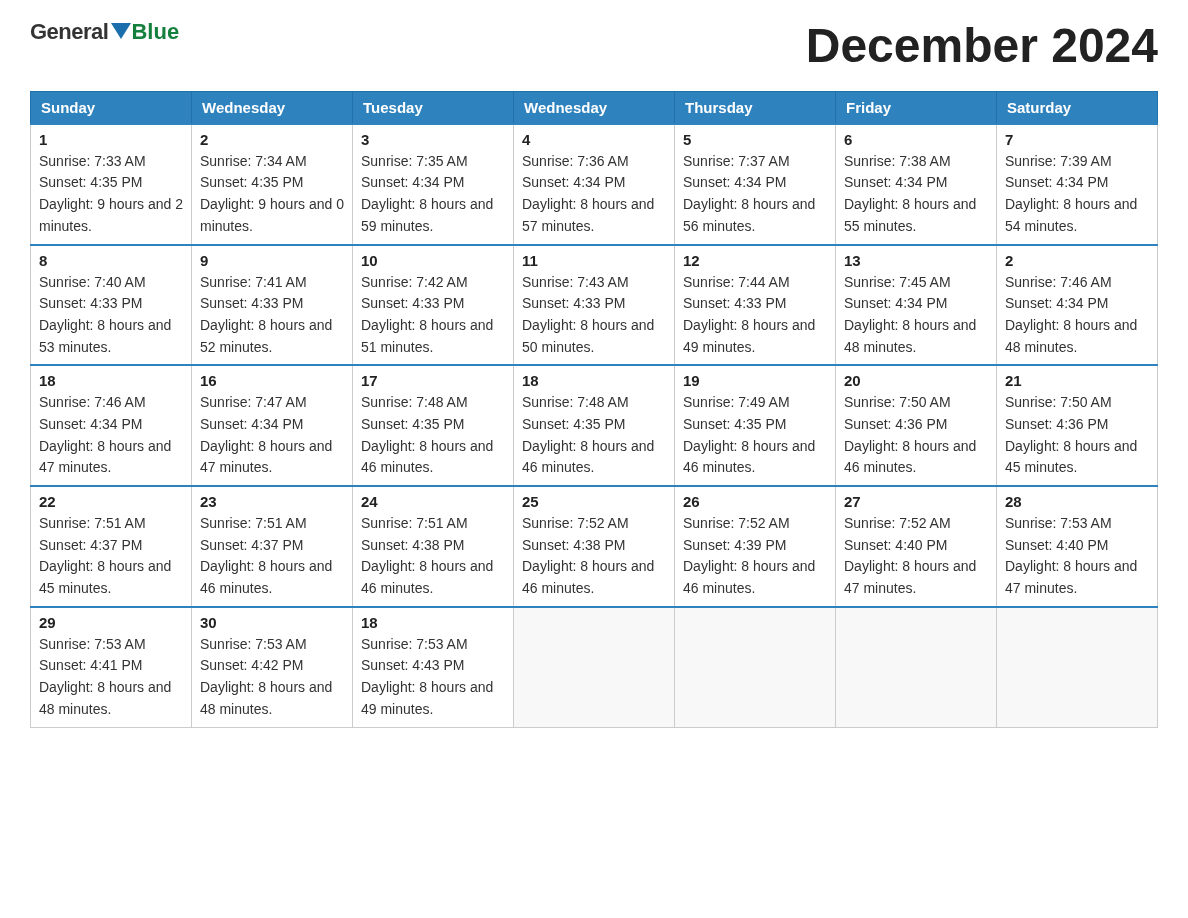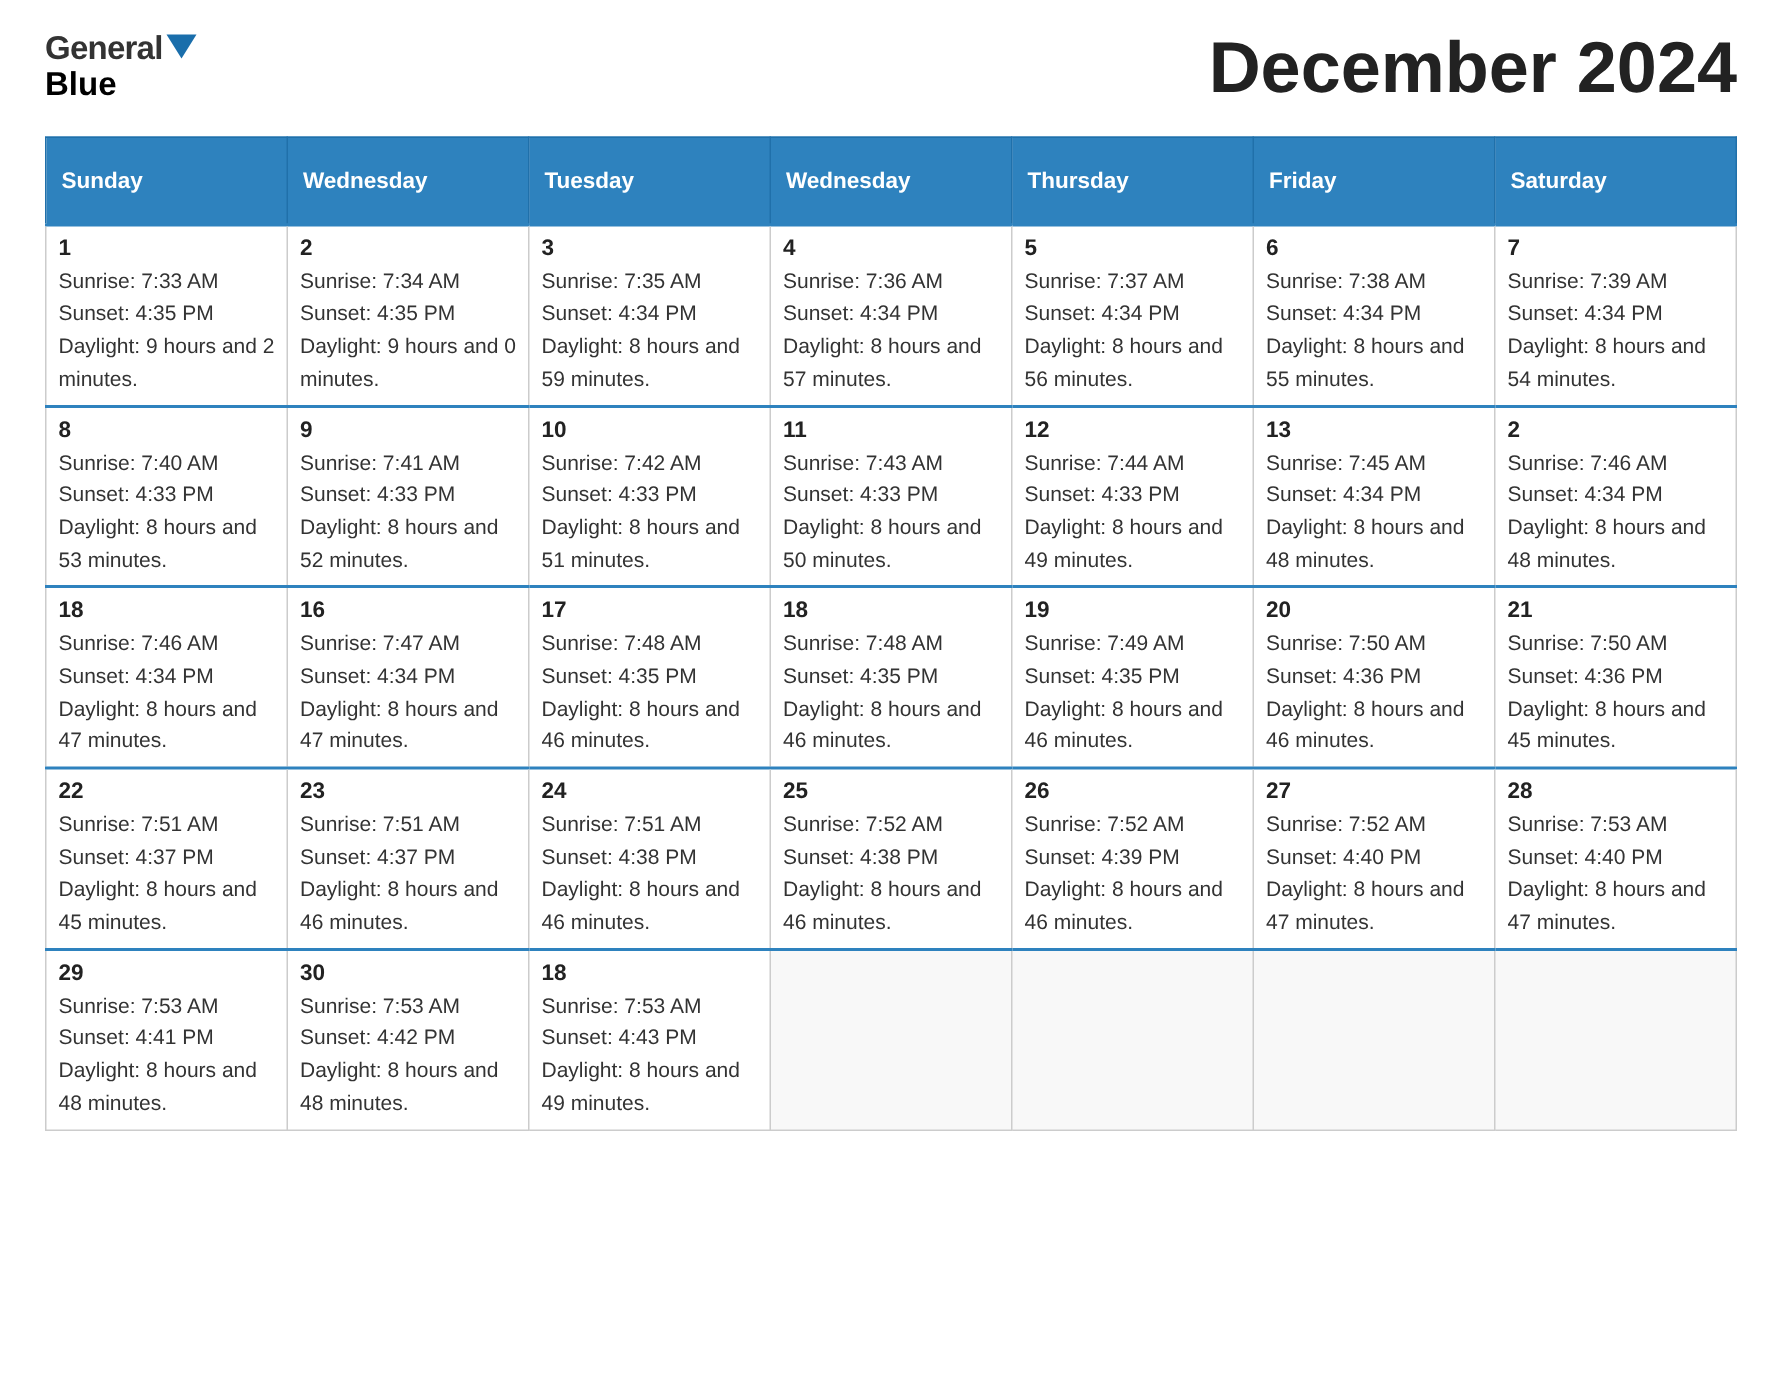--- a/index.html
+++ b/index.html
@@ -11,32 +11,32 @@
       padding: 20px 30px;
     }
     .header {
       display: flex;
       justify-content: space-between;
       align-items: flex-start;
       margin-bottom: 18px;
     }
     .logo {
       display: flex;
-      flex-direction: column;
+      flex-direction: row;
       align-items: flex-start;
       font-size: 22px;
       font-weight: bold;
       line-height: 1.1;
     }
     .logo-general {
       color: #333;
       letter-spacing: -0.5px;
     }
     .logo-blue {
-      color: #000000;
+      color: #15803d;
       display: flex;
       align-items: center;
       gap: 2px;
     }
     .logo-triangle {
       width: 0;
       height: 0;
       border-left: 10px solid transparent;
       border-right: 10px solid transparent;
       border-top: 16px solid #1a6eab;
@@ -60,21 +60,21 @@
     .calendar {
       width: 100%;
       border-collapse: collapse;
       border: 1px solid #aaa;
     }
     .calendar th {
       background-color: #2e82be;
       color: #fff;
       font-size: 15px;
       font-weight: bold;
-      padding: 20px 10px;
+      padding: 7px 10px;
       text-align: left;
       border: 1px solid #2070aa;
     }
     .calendar td {
       border: 1px solid #ccc;
       vertical-align: top;
       padding: 6px 8px;
       font-size: 12.5px;
       color: #333;
       min-width: 150px;

